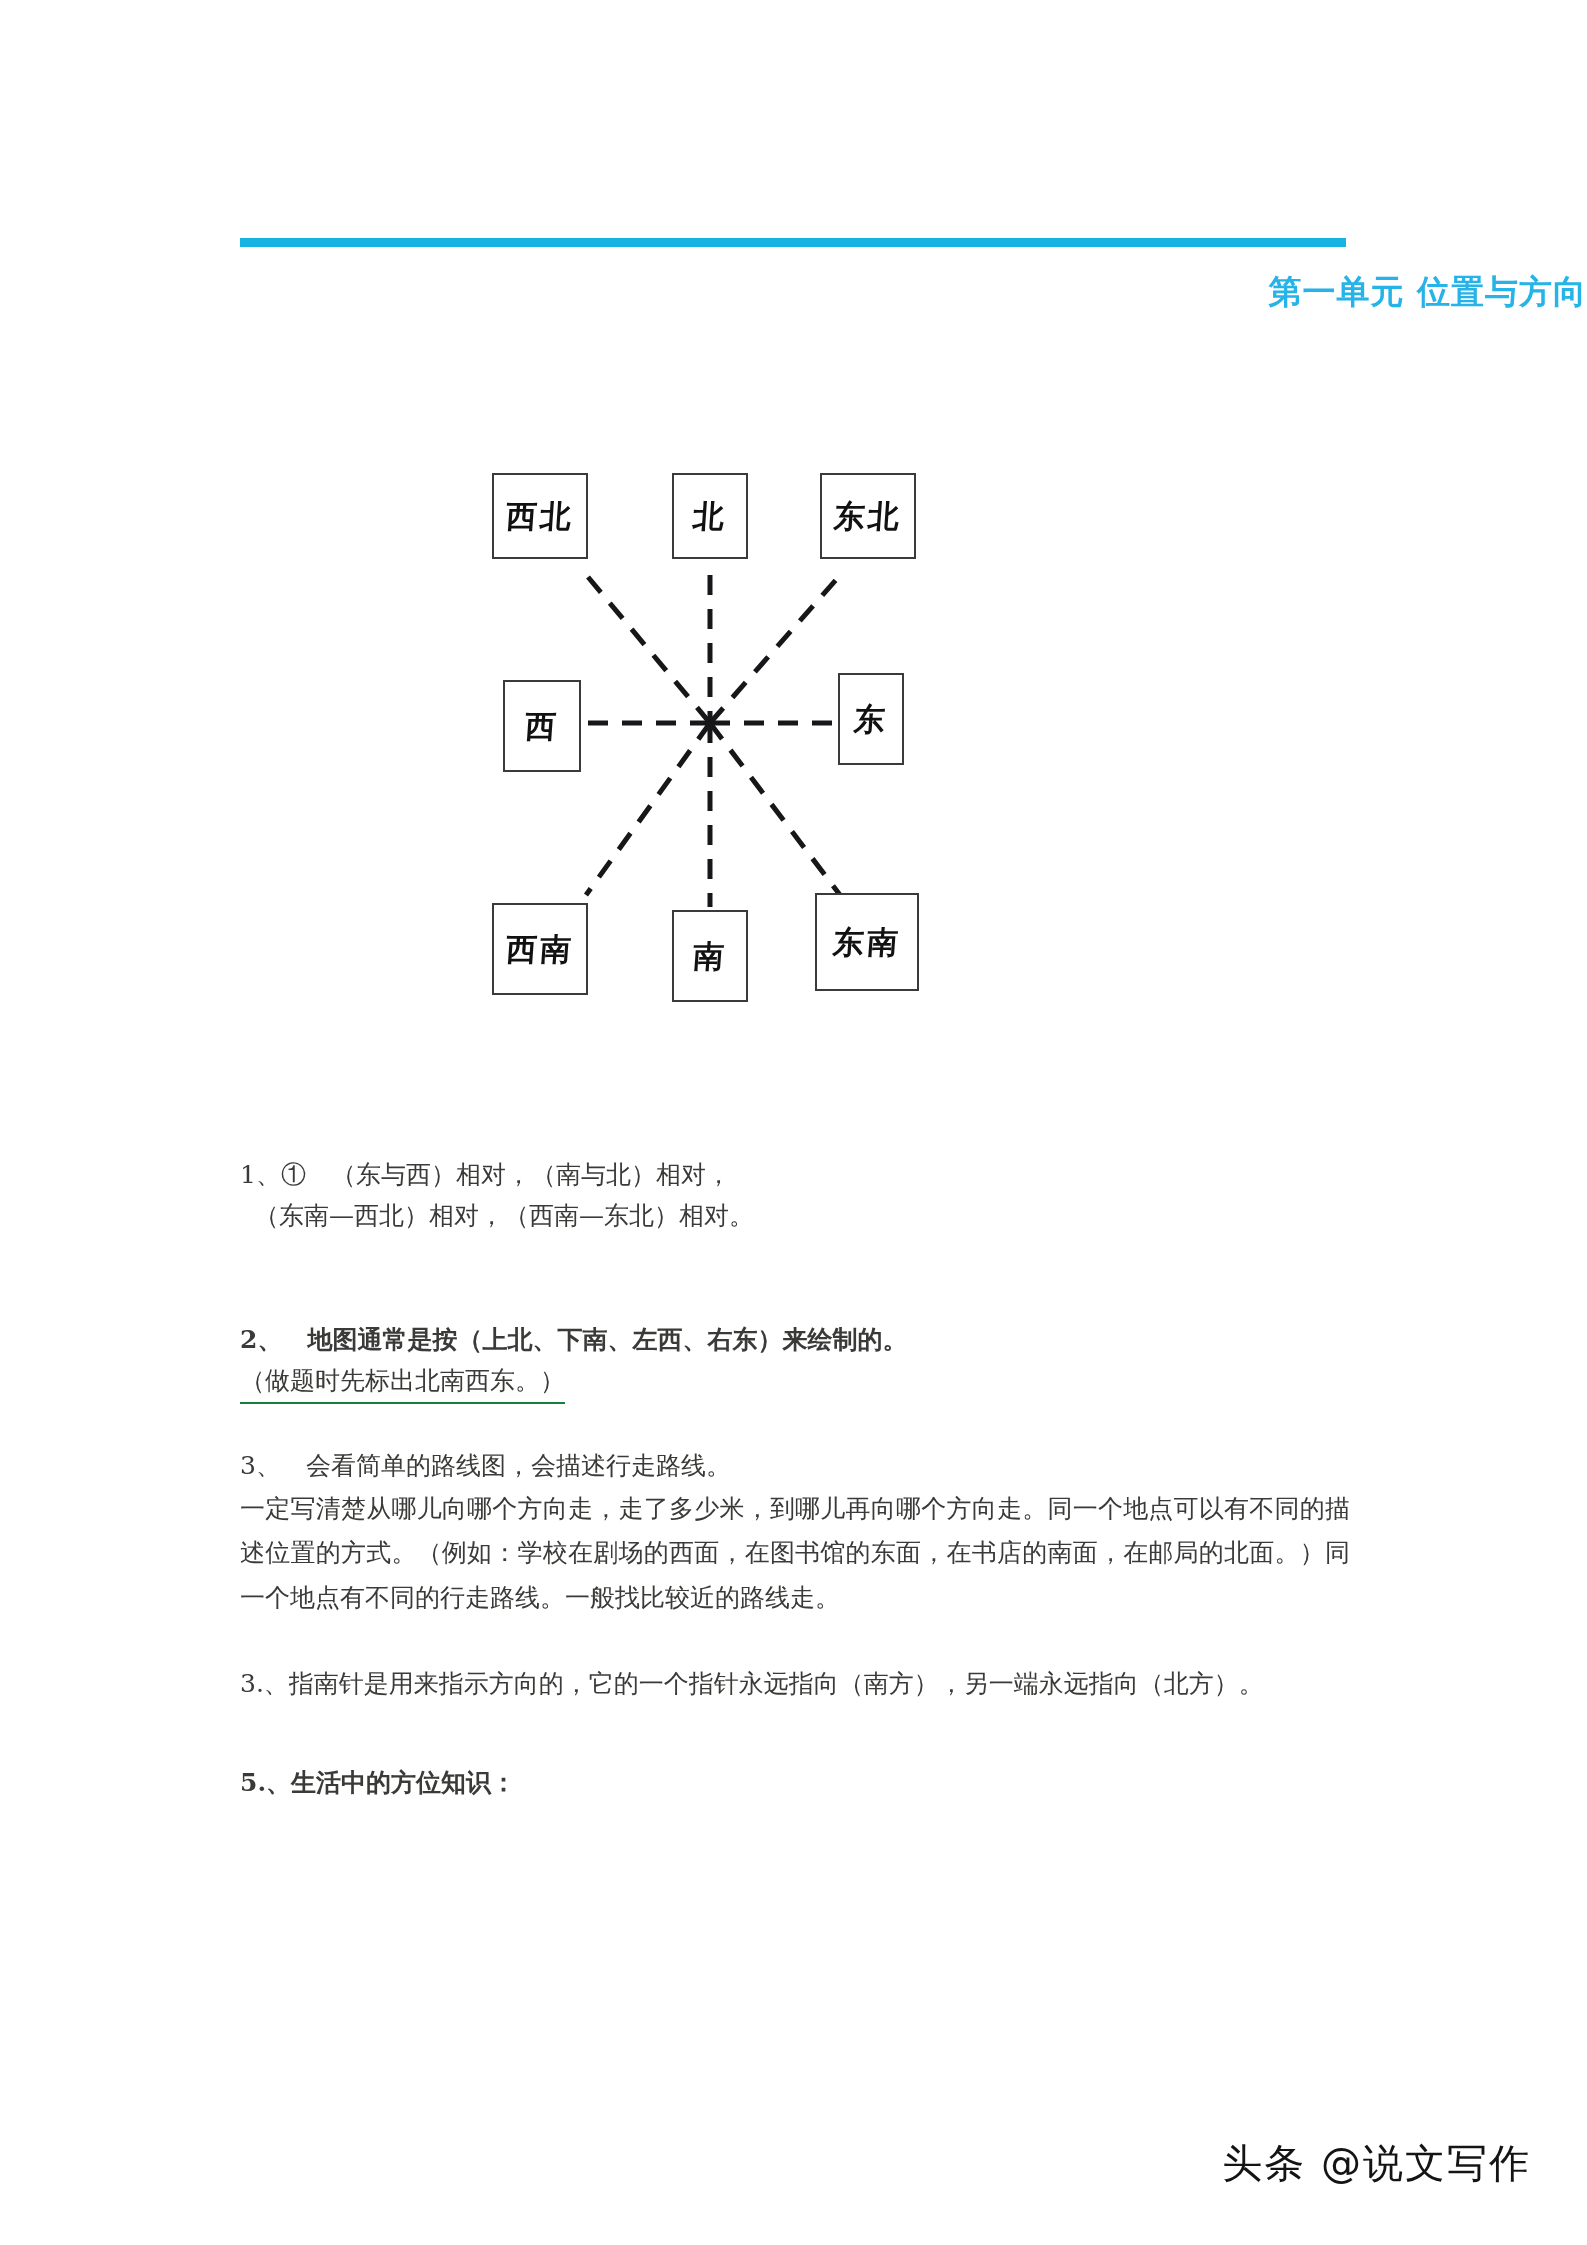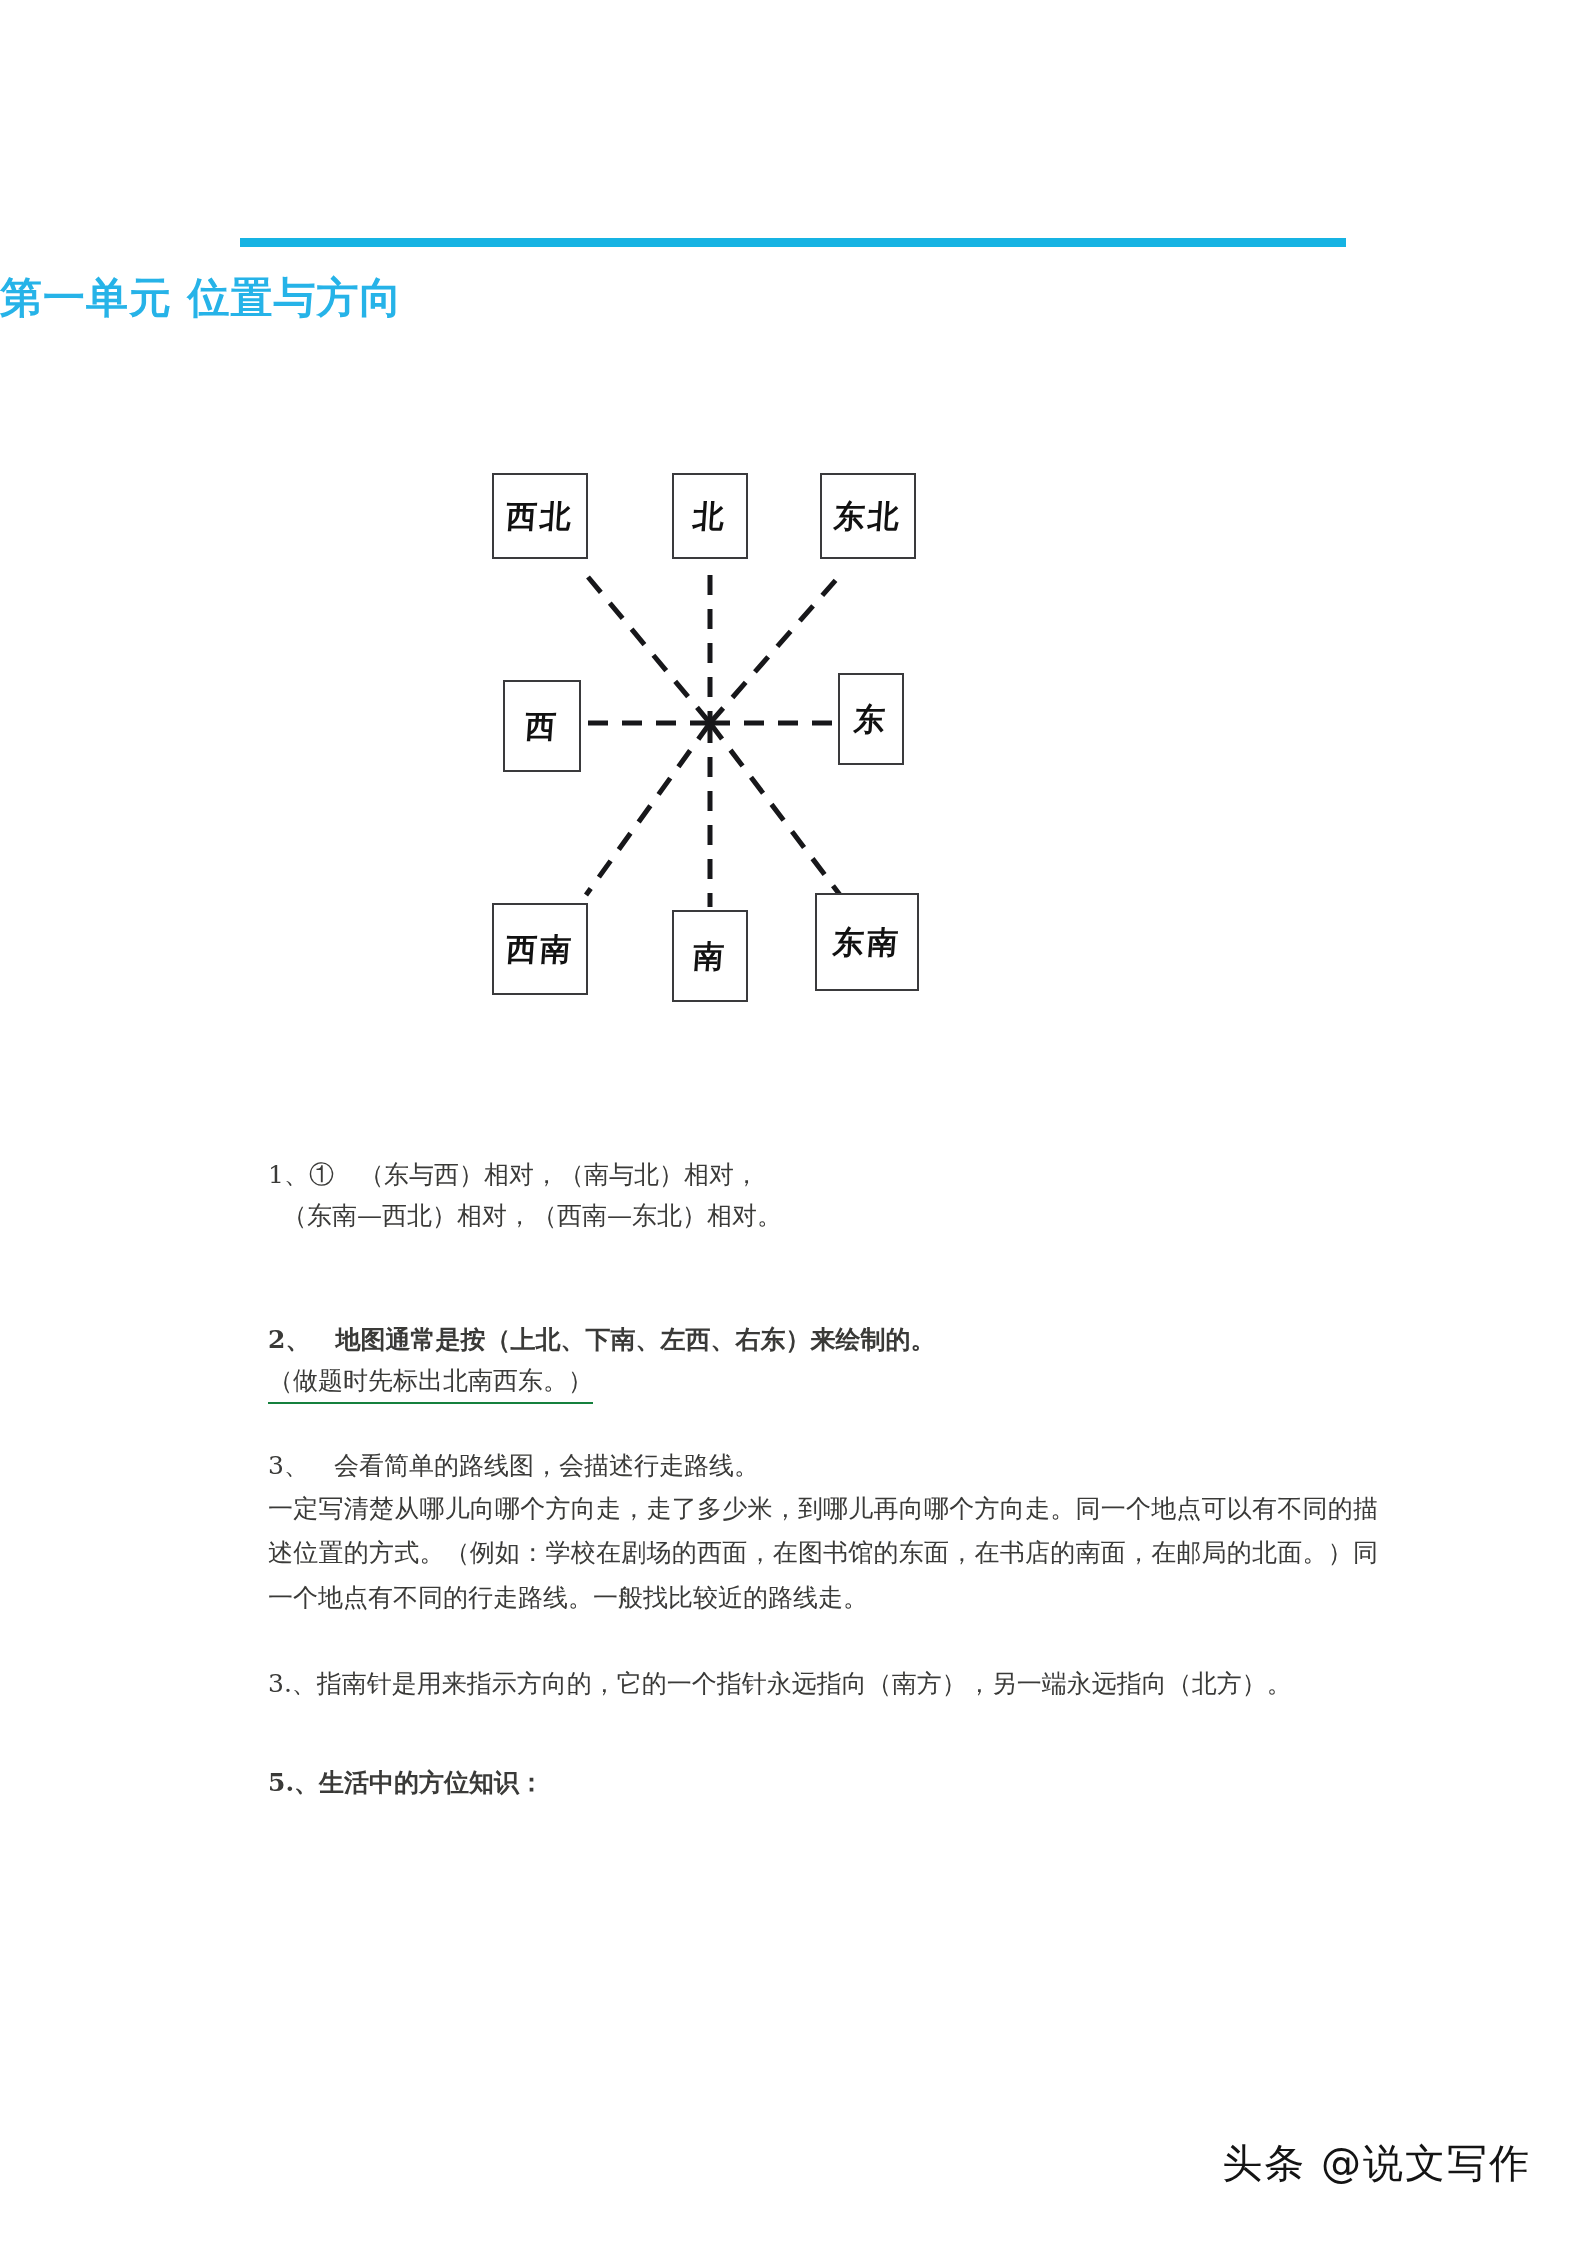--- a/index.html
+++ b/index.html
@@ -31,23 +31,23 @@
     width: 1106px;
     height: 9px;
     background: #16b3e3;
   }
 
   .doc-title {
     position: absolute;
     left: 0;
     right: 0;
     top: 270px;
-    text-align: left;
+    text-align: right;
     font-family: "DejaVu Sans", "Liberation Sans", sans-serif;
-    font-size: 42px;
+    font-size: 33px;
     font-weight: bold;
     letter-spacing: 1px;
     color: #26b3e8;
     white-space: nowrap;
   }
 
   
   .compass {
     position: absolute;
     left: 470px;
@@ -88,21 +88,20 @@
 
   
   .body-text {
     position: absolute;
     left: 240px;
     top: 1155px;
     width: 1110px;
     font-family: "DejaVu Serif", "Liberation Serif", serif;
     font-size: 25px;
     color: #3a3a38;
-    margin-left: 28px;
   }
 
   .blk { margin: 0 0 0 0; }
 
   .line {
     line-height: 1.62;
     margin: 0;
     white-space: pre-wrap;
   }
 

